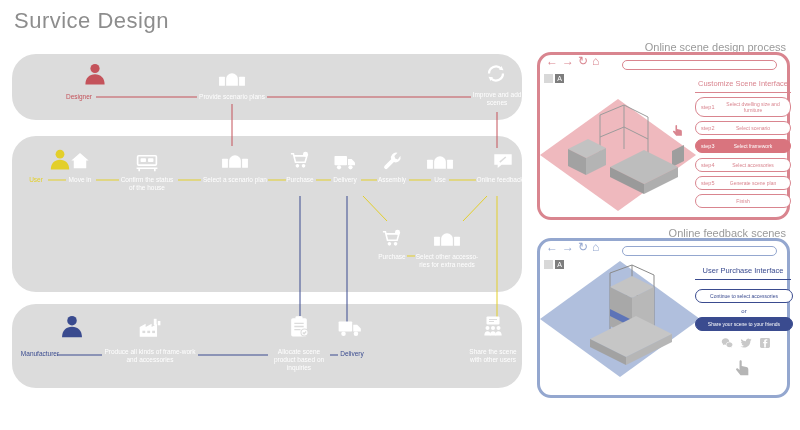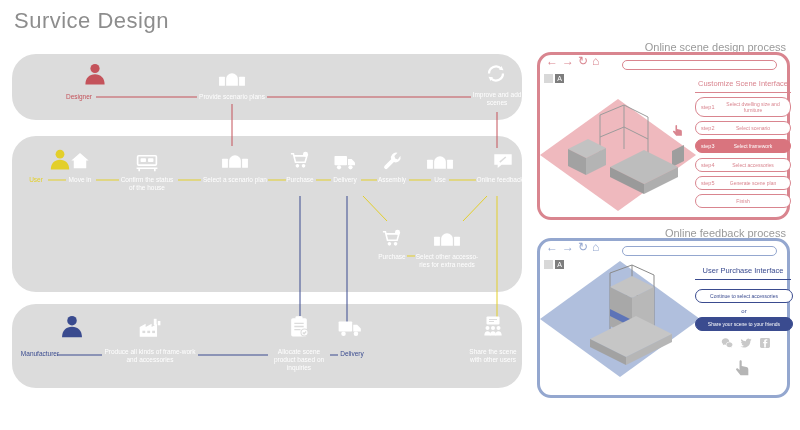--- a/index.html
+++ b/index.html
@@ -313,21 +313,21 @@
     </div>
     <div class="pill" style="top:121px;height:14px">
       <span class="num">step5</span>
       <span class="ptext">Generate scene plan</span>
     </div>
     <div class="pill" style="top:139px;height:14px">
       <span class="ptext">Finish</span>
     </div>
   </div>
 
-  <div class="proc-label" style="top:227px;right:14px">Online feedback process</div>
+  <div class="proc-label" style="top:227px;right:14px">Online feedback scenes</div>
   <div class="frame blueb" style="left:537px;top:238px;height:160px">
     <div class="nav c-blue">
       <span>←</span>
       <span>→</span>
       <span>↻</span>
       <span>⌂</span>
     </div>
     <div class="urlbar blueb"></div>
     <div class="sq sq1"></div>
     <div class="sq sq2">A</div>

